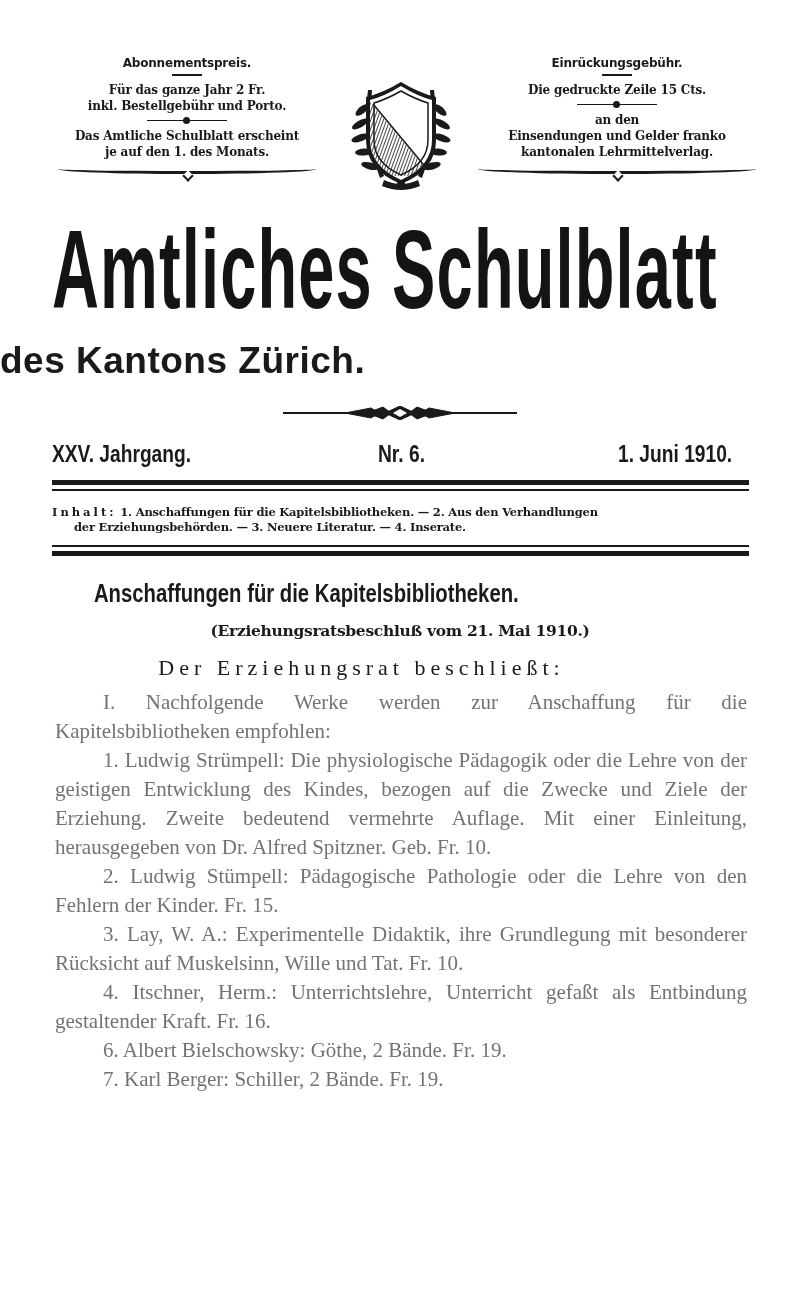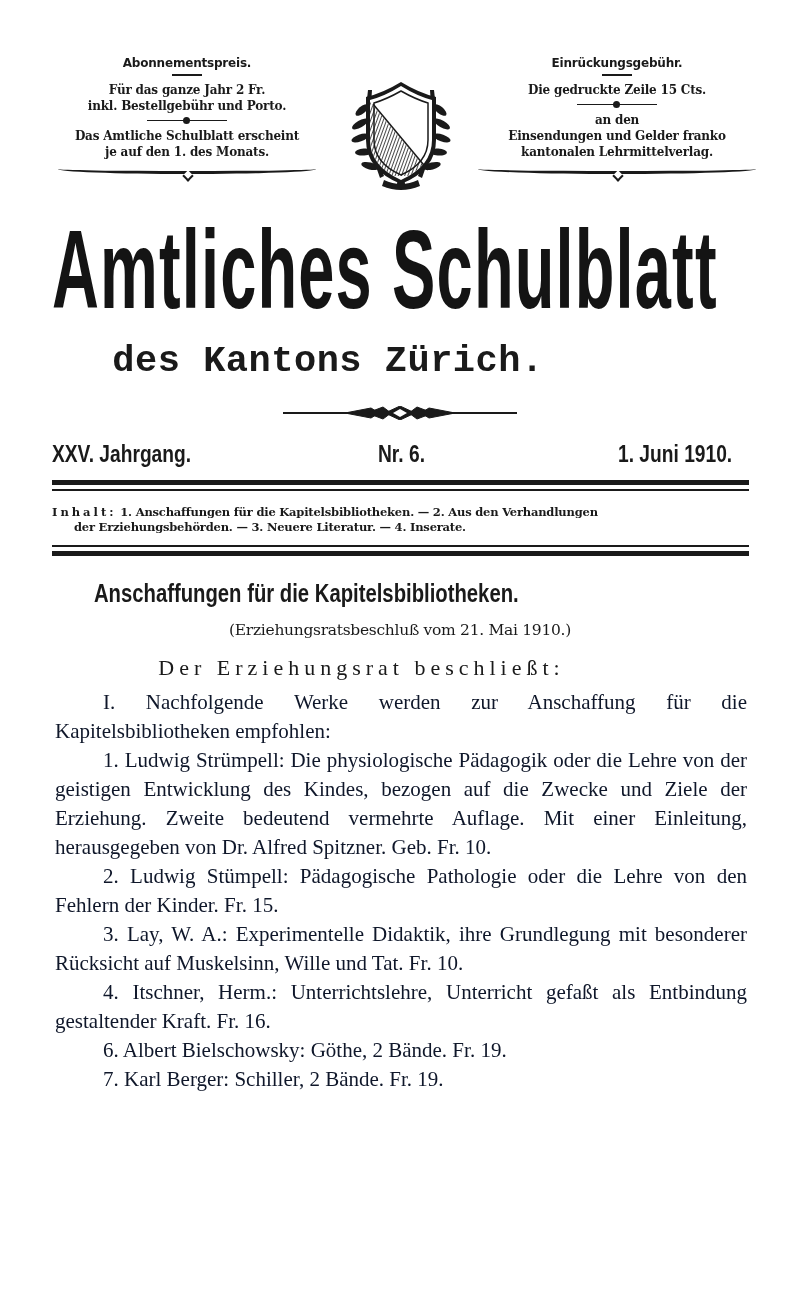--- a/index.html
+++ b/index.html
@@ -10,32 +10,32 @@
   .box-line { font-family:"DejaVu Serif", serif; font-weight:bold; font-size:12px; text-align:center; line-height:16px; letter-spacing:-0.2px; }
   .short-rule { height:2px; background:#1a1a1a; margin:4px auto 6px auto; width:30px; }
   .dot-rule { position:relative; height:9px; margin:2px auto 3px auto; width:80px; }
   .dot-rule::before { content:""; position:absolute; left:0; right:0; top:4px; height:1px; background:#1a1a1a; }
   .dot-rule::after { content:""; position:absolute; left:36px; top:1px; width:7px; height:7px; border-radius:50%; background:#1a1a1a; }
   .brace { position:relative; height:10px; margin-top:6px; }
   .brace::before { content:""; position:absolute; left:0; right:0; top:2px; height:3px; border-bottom:3px solid #1a1a1a; border-radius:0 0 60% 60% / 0 0 100% 100%; }
   .brace::after { content:""; position:absolute; left:50%; top:6px; width:6px; height:6px; margin-left:-3px; border-right:2px solid #1a1a1a; border-bottom:2px solid #1a1a1a; transform:rotate(45deg); background:#fff; }
   .title { left:52px; top:210px; width:700px; height:120px; font-family:"Liberation Sans", sans-serif; font-weight:bold;
            font-size:112px; line-height:120px; white-space:nowrap; transform:scaleX(0.58); transform-origin:left top; letter-spacing:2px; color:#141414; }
-  .subtitle { left:0; width:656px; top:340px; text-align:center; font-family:Liberation Mono, monospace; font-weight:bold; font-size:37px; letter-spacing:0.5px; }
+  .subtitle { left:0; width:656px; top:340px; text-align:left; font-family:Liberation Sans, sans-serif; font-weight:bold; font-size:37px; letter-spacing:0.5px; }
   .orn { left:283px; top:405px; width:234px; height:14px; }
   .issue { top:440px; font-family:"Liberation Sans", sans-serif; font-weight:bold; font-size:24px; transform:scaleX(0.8); transform-origin:left top; white-space:nowrap; }
   .rule-thick { height:5px; background:#1a1a1a; }
   .rule-thin { height:1.5px; background:#1a1a1a; }
   .toc { left:52px; top:505px; width:700px; font-family:"DejaVu Serif", serif; font-weight:bold; font-size:11.5px; line-height:15px; letter-spacing:-0.2px; }
   .toc .lbl { letter-spacing:3px; }
   .sec-title { left:0; width:800px; top:578px; text-align:left; font-family:"Liberation Sans", sans-serif; font-weight:bold; font-size:26px;padding-left:34px; }
   .sec-title span { display:inline-block; transform:scaleX(0.78); }
-  .sec-sub { left:0; width:800px; top:621px; text-align:center; font-family:"DejaVu Serif", serif; font-size:15.5px; font-weight:normal; letter-spacing:-0.3px; }
+  .sec-sub { left:0; width:800px; top:621px; text-align:center; font-family:"DejaVu Serif", serif; font-size:15.5px; font-weight:bold; letter-spacing:-0.3px; }
   .decree { left:0; width:723px; top:655px; text-align:center; font-family:"Liberation Serif", serif; font-size:22px; letter-spacing:5px; }
-  .body { left:55px; width:692px; top:688px; font-family:"Liberation Serif", serif; font-size:21px; line-height:29px; color:#0f172a; }
+  .body { left:55px; width:692px; top:688px; font-family:"Liberation Serif", serif; font-size:21px; line-height:29px; color:#737373; }
   .para { text-align:justify; text-indent:48px; margin:0; }
   .item { text-align:justify; text-indent:48px; margin:0; }
   .item.single { text-align:left; }
 </style>
 </head>
 <body>
 
 <div class="abs" style="left:58px; top:56px; width:258px;">
   <div class="box-head">Abonnementspreis.</div>
   <div class="short-rule"></div>

